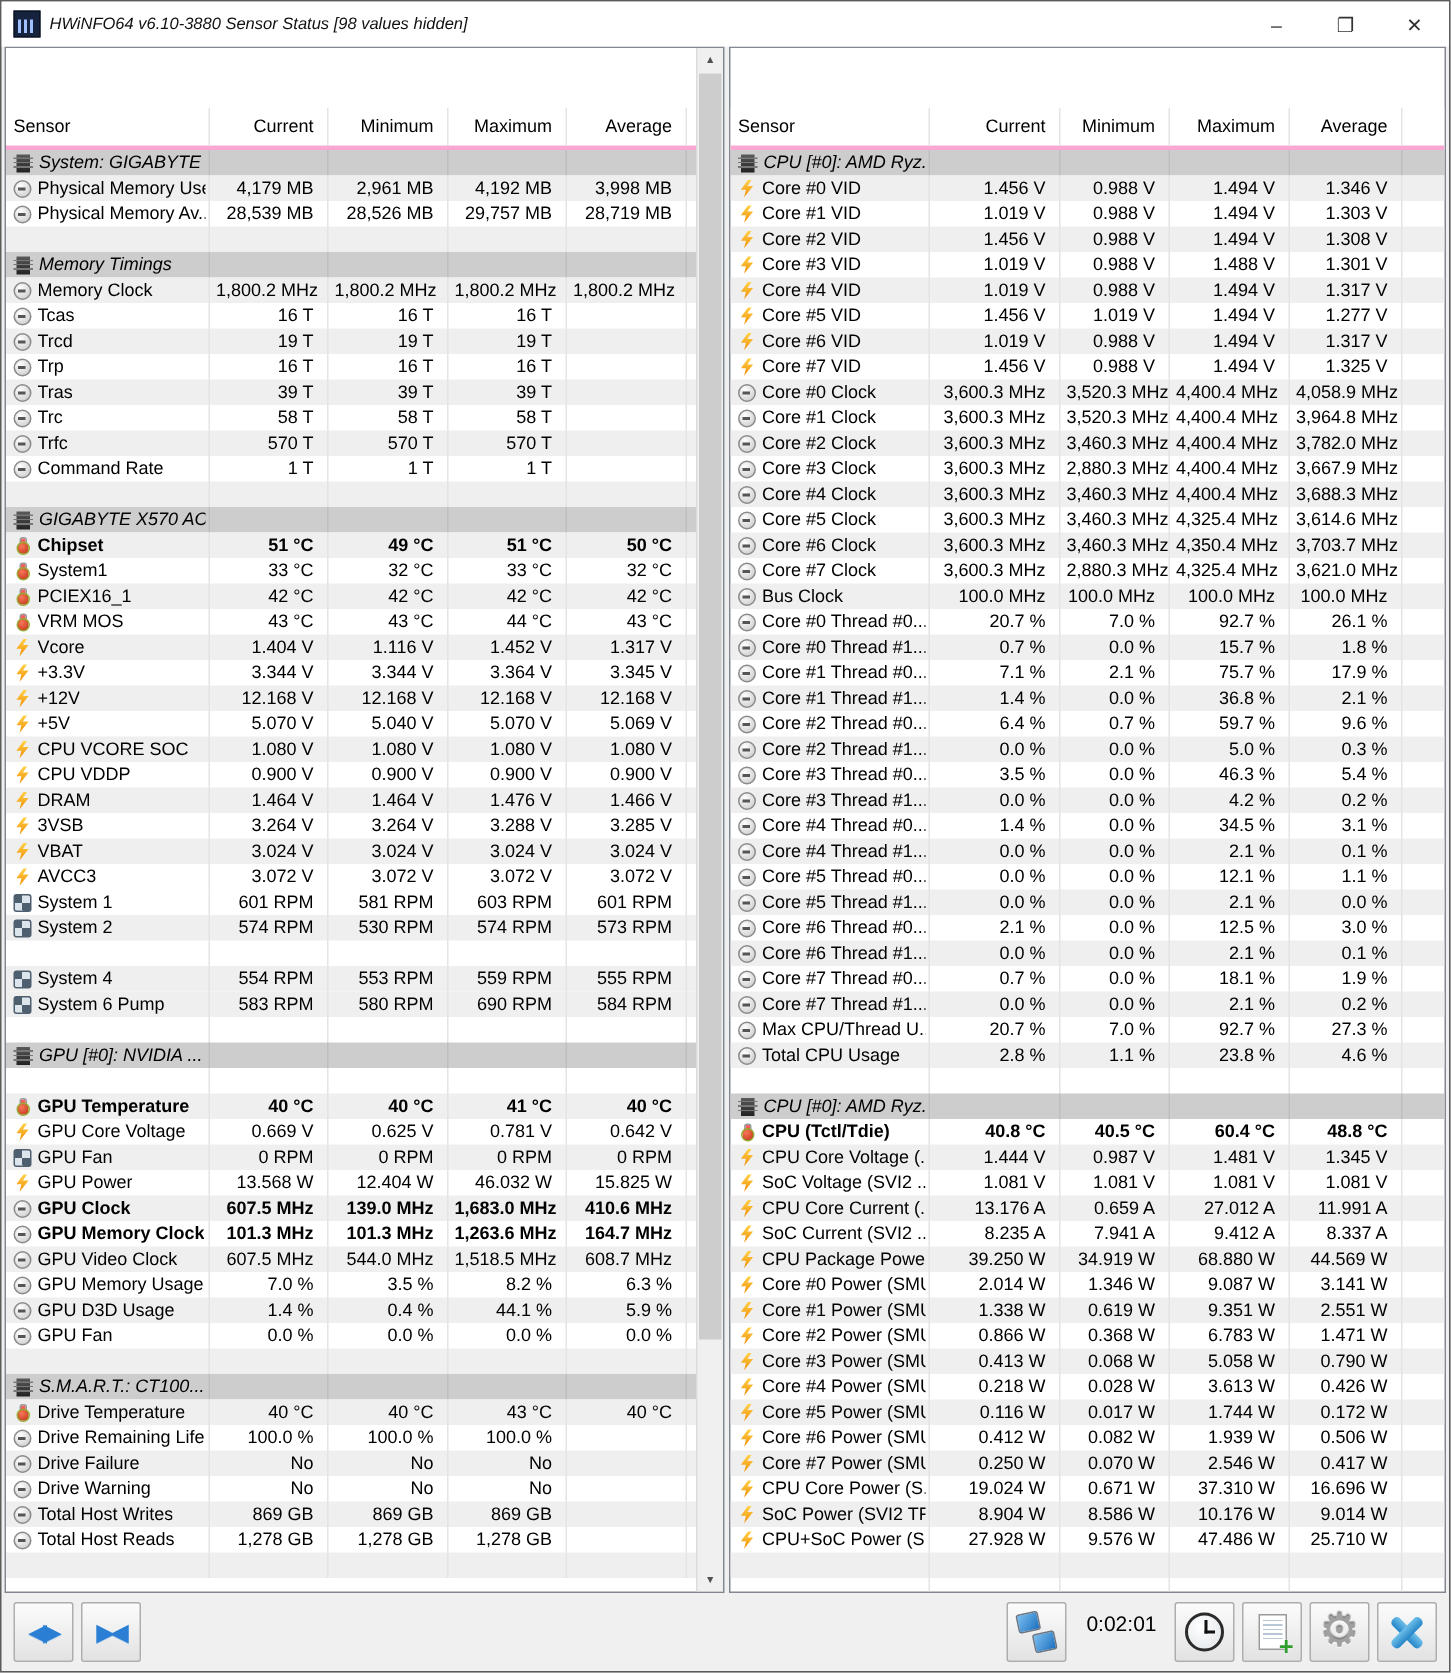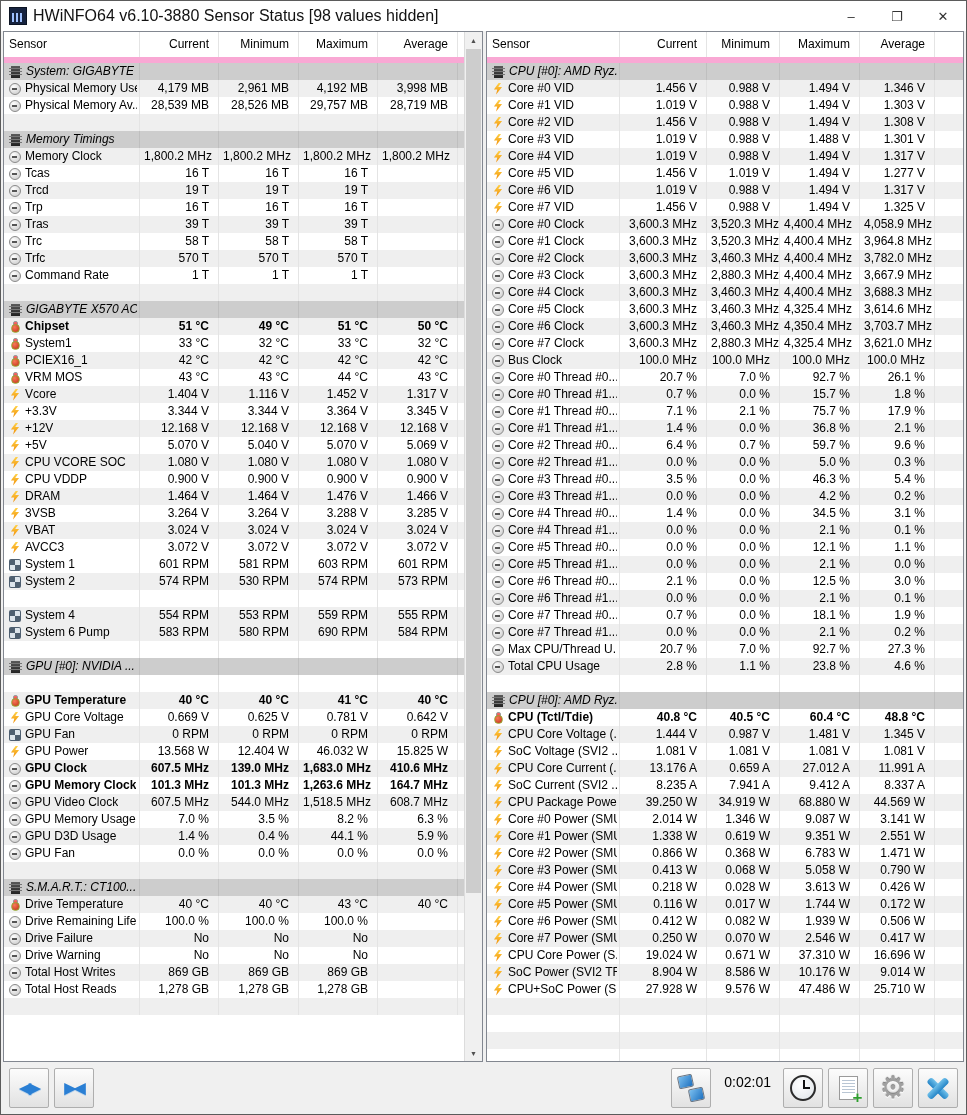--- a/index.html
+++ b/index.html
@@ -5,34 +5,34 @@
   html,body{margin:0;padding:0;background:#888;}
   .window{width:967px;height:1115px;box-sizing:border-box;border:1px solid #5b5b5b;
     background:#f0f0f0;display:flex;flex-direction:column;
     font-family:"Liberation Sans",sans-serif;font-size:12px;color:#000;overflow:hidden;}
   
   .titlebar{height:30px;flex:none;background:#ffffff;display:flex;align-items:center;}
   .appicon{width:16px;height:16px;margin:0 6px 0 8px;background:#16233f;border:1px solid #0b1322;
     position:relative;flex:none;}
   .appicon::after{content:"";position:absolute;left:2px;right:2px;bottom:2px;height:9px;
     background:repeating-linear-gradient(90deg,#9fc1ff 0 2px,#16233f 2px 4px);}
-  .wtitle{flex:1;font-size:16px;color:#111;white-space:nowrap;overflow:hidden;}
+  .wtitle{flex:1;font-size:11px;color:#111;white-space:nowrap;overflow:hidden;font-style:italic;}
   .wbtn{width:46px;height:30px;display:flex;align-items:center;justify-content:center;
     color:#333;font-size:13px;flex:none;}
   
   .panels{flex:1;display:flex;gap:3px;padding:0 2px;overflow:hidden;}
   .panel{background:#fff;border:1px solid #828790;position:relative;overflow:hidden;box-sizing:border-box;}
   .panel-left{width:480px;flex:none;}
   .panel-right{flex:1;}
   .rows{position:absolute;inset:0;}
   .panel-left .rows{right:17px;}
   .trow{display:grid;height:17px;line-height:17px;align-items:center;}
   .panel-left .trow{grid-template-columns:136px 79px 80px 79px 80px;}
   .panel-right .trow{grid-template-columns:133px 87px 73px 80px 75px;}
-  .trow.thead{height:25px;line-height:25px;background:#fff;border-bottom:6px solid #f9a8d4;}
+  .trow.thead{height:25px;line-height:25px;background:#fff;border-bottom:3px solid #f9a8d4;margin-top:40px;}
   .cell{height:100%;box-sizing:border-box;border-right:1px solid #e4e4e4;
     padding:0 9px 0 4px;overflow:hidden;white-space:nowrap;}
   .cell.lbl{display:flex;align-items:center;gap:4px;padding:0 2px 0 5px;}
   .cell.num{text-align:right;}
   .stripe{background:#efefef;}
   .section{background:#cdcdcd;font-style:italic;}
   .section .cell{border-right-color:#bfbfbf;}
   .bold{font-weight:bold;}
   .lbltext{overflow:hidden;white-space:nowrap;}
   

